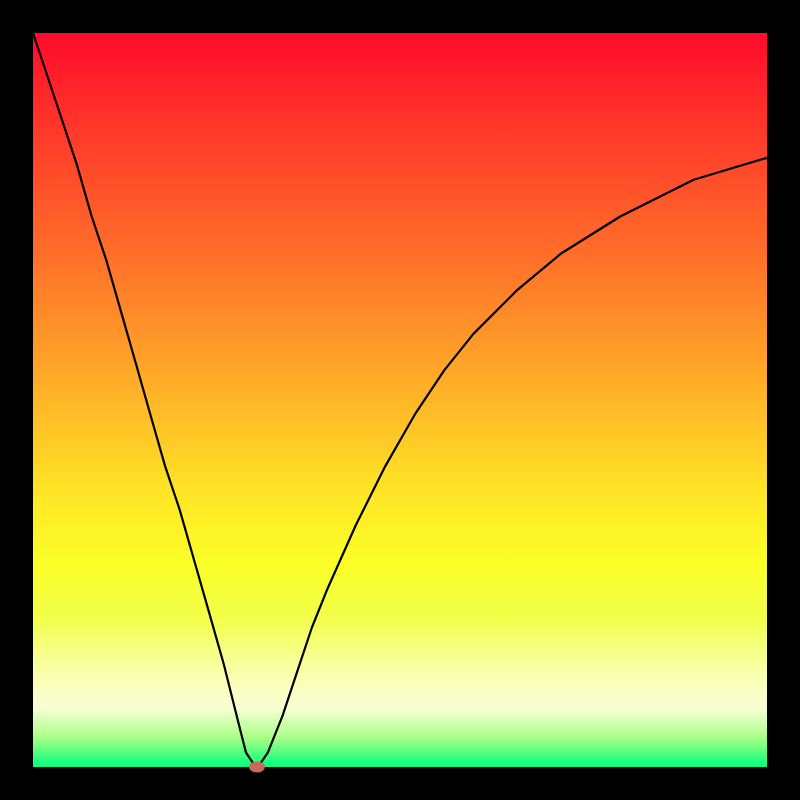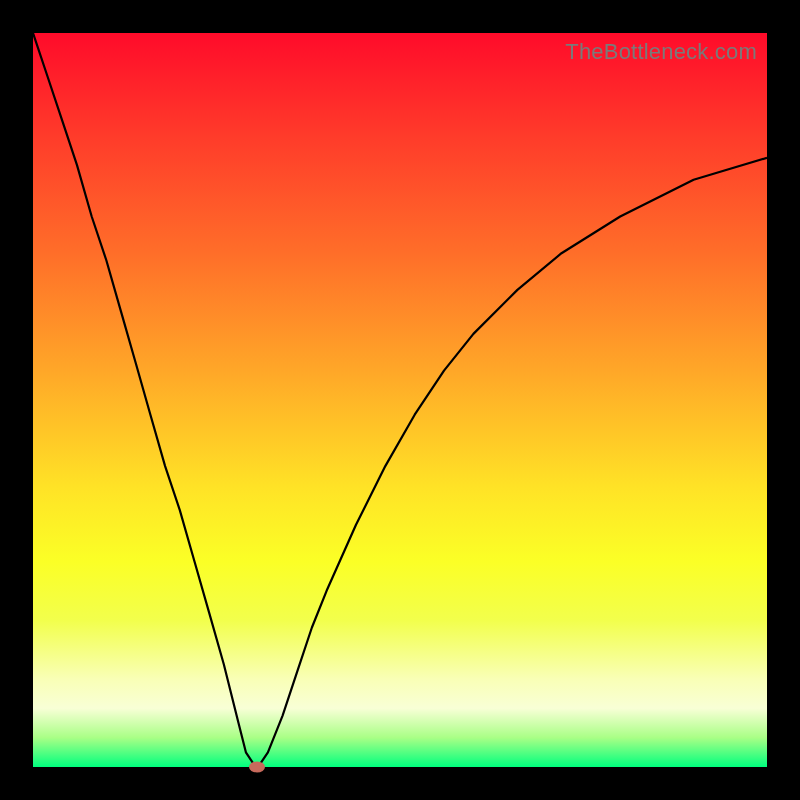--- a/index.html
+++ b/index.html
@@ -60,21 +60,20 @@
     background: #c76a5c;
     transform: translate(-50%, -50%);
   }
 </style>
 </head>
 <body>
 
 <div class="frame">
   <div class="plot-area">
 
-    <div class="watermark">TheBottleneck.com</div>
 
     <svg class="curve" viewBox="0 0 734 734" preserveAspectRatio="none">
       <path id="curve-path" class="curve-path" d="M0.0 0.0 L14.7 44.0 L29.4 88.1 L44.0 132.1 L58.7 183.5 L73.4 227.5 L88.1 278.9 L102.8 330.3 L117.4 381.7 L132.1 433.1 L146.8 477.1 L161.5 528.5 L176.2 579.9 L190.8 631.2 L205.5 690.0 L212.9 719.3 L220.2 730.3 L227.5 730.3 L234.9 719.3 L249.6 682.6 L264.2 638.6 L278.9 594.5 L293.6 557.8 L323.0 491.8 L352.3 433.1 L381.7 381.7 L411.0 337.6 L440.4 300.9 L484.4 256.9 L528.5 220.2 L587.2 183.5 L660.6 146.8 L734.0 124.8" stroke="#000000"></path>
     </svg>
 
     <div id="marker" class="dot" style="left: 223.87px; top: 734px; background: rgb(199, 106, 92);"></div>
 
   </div>
 </div>
 

